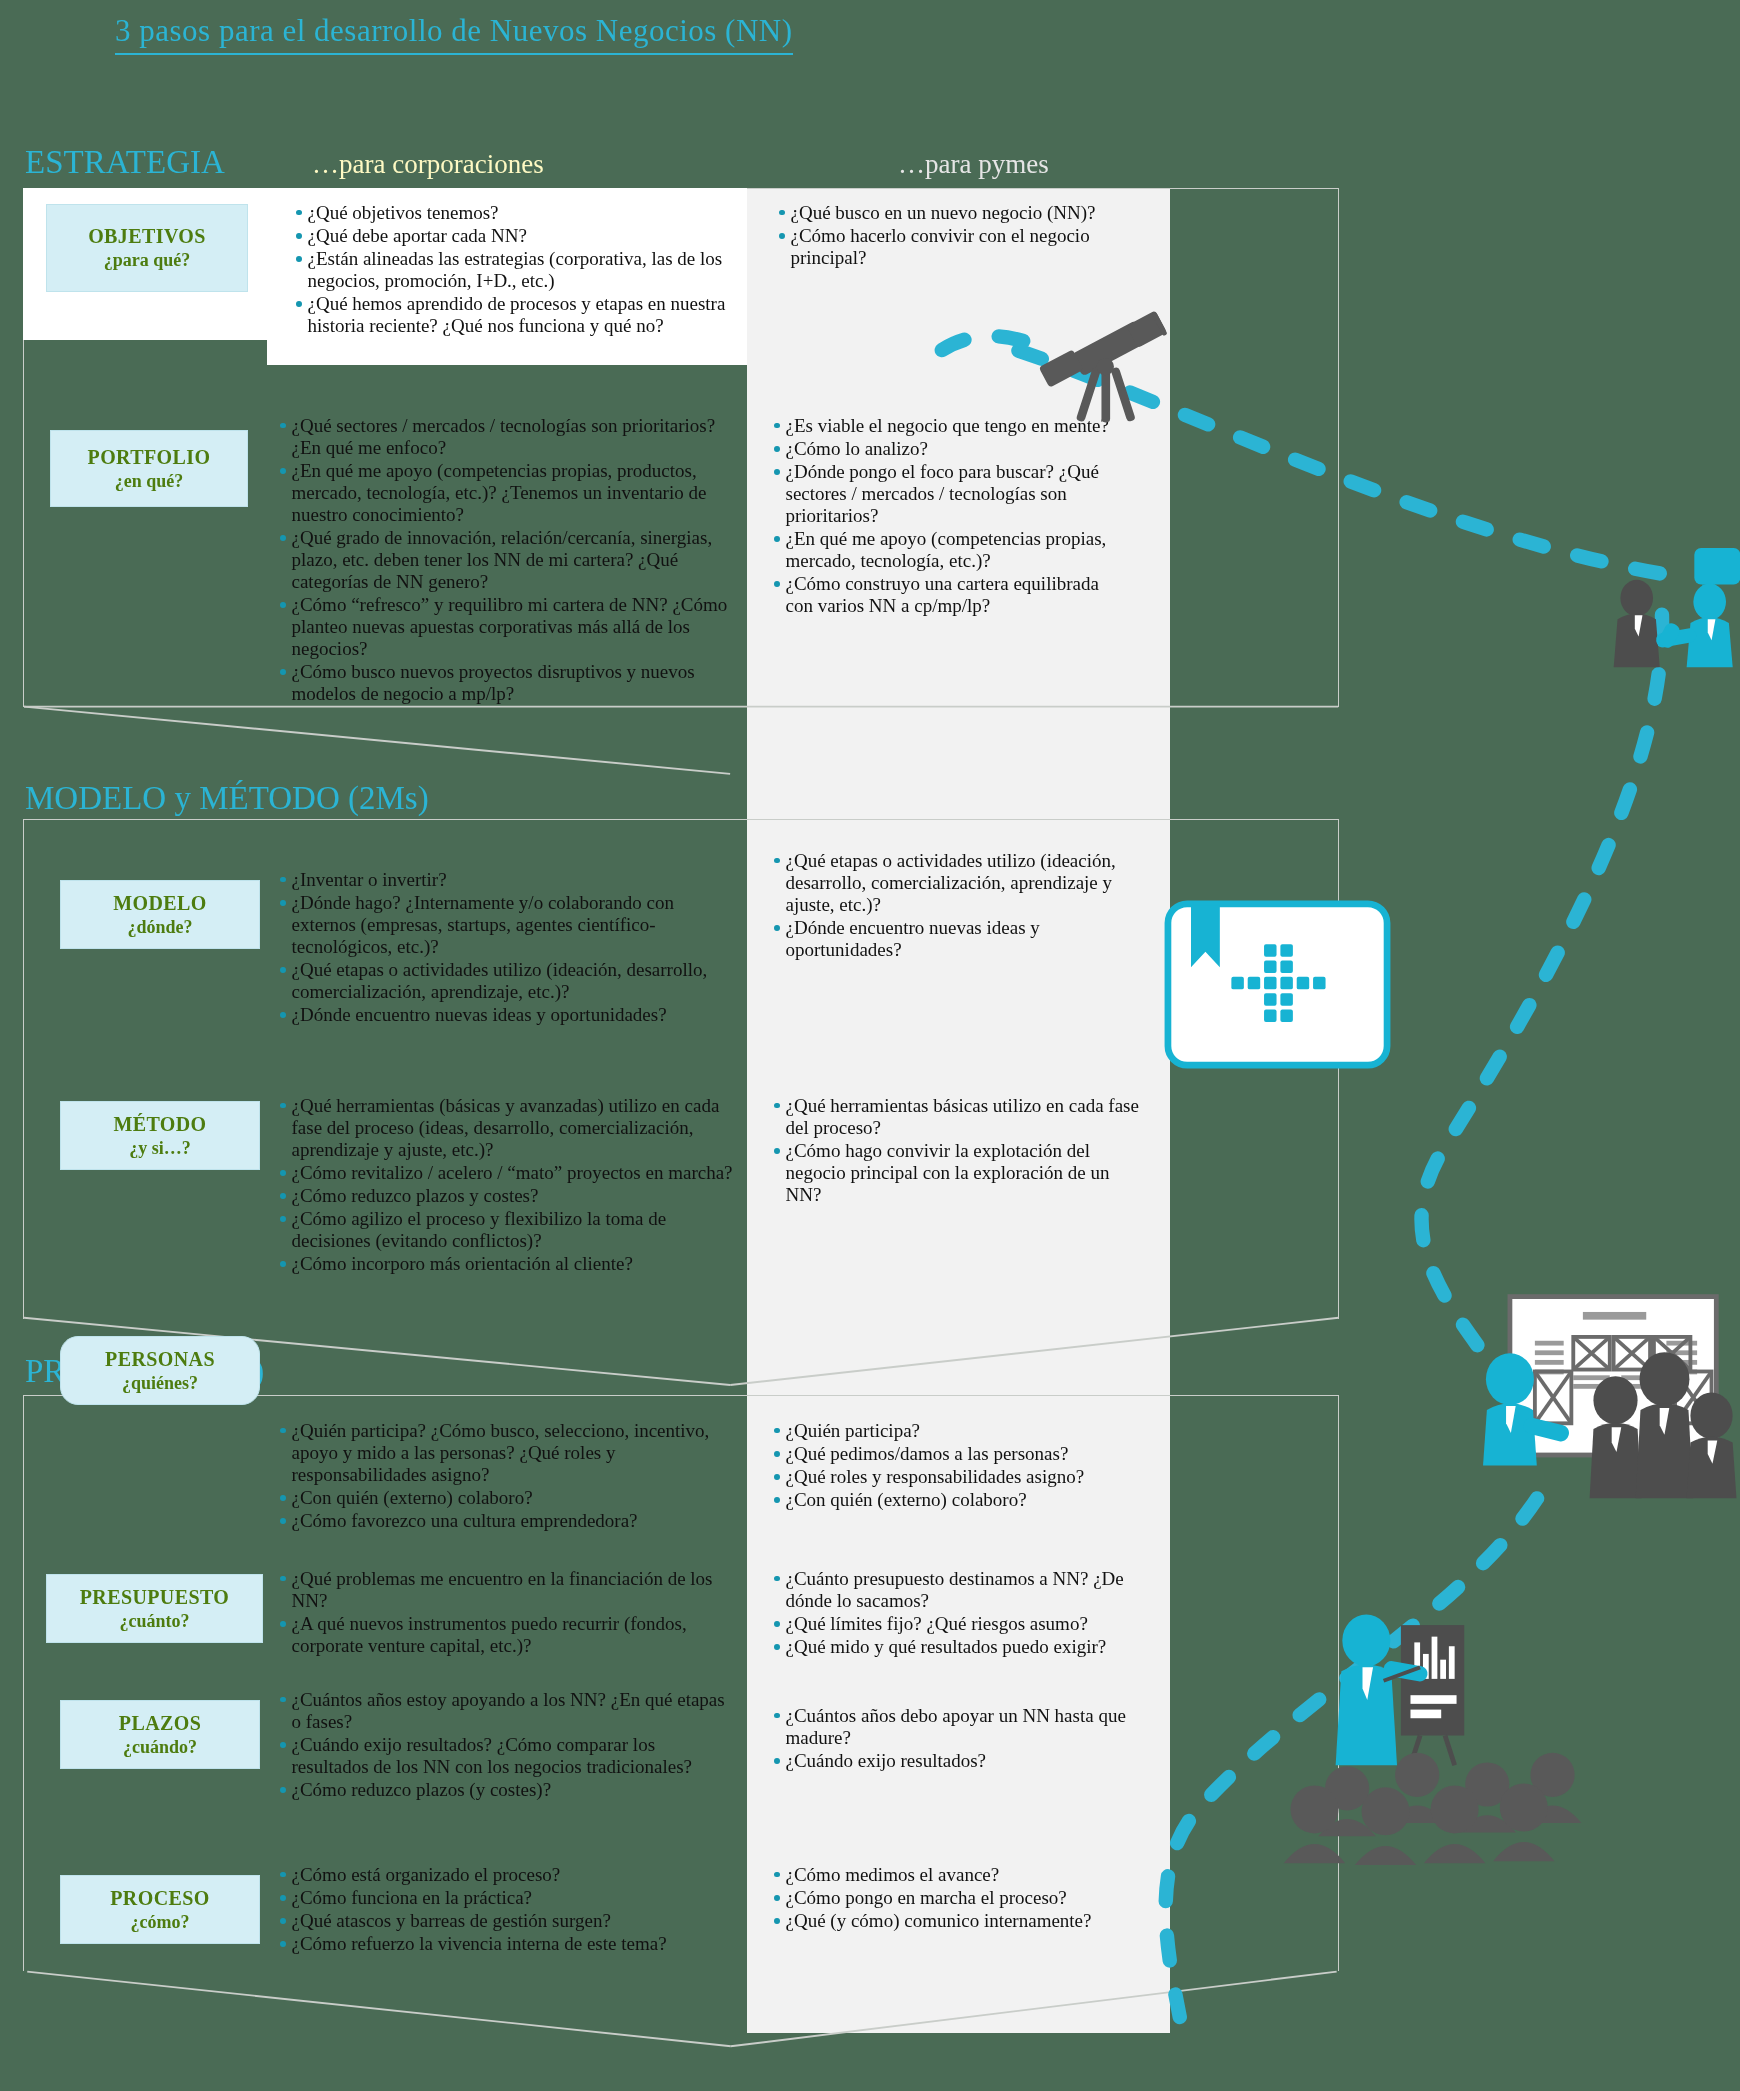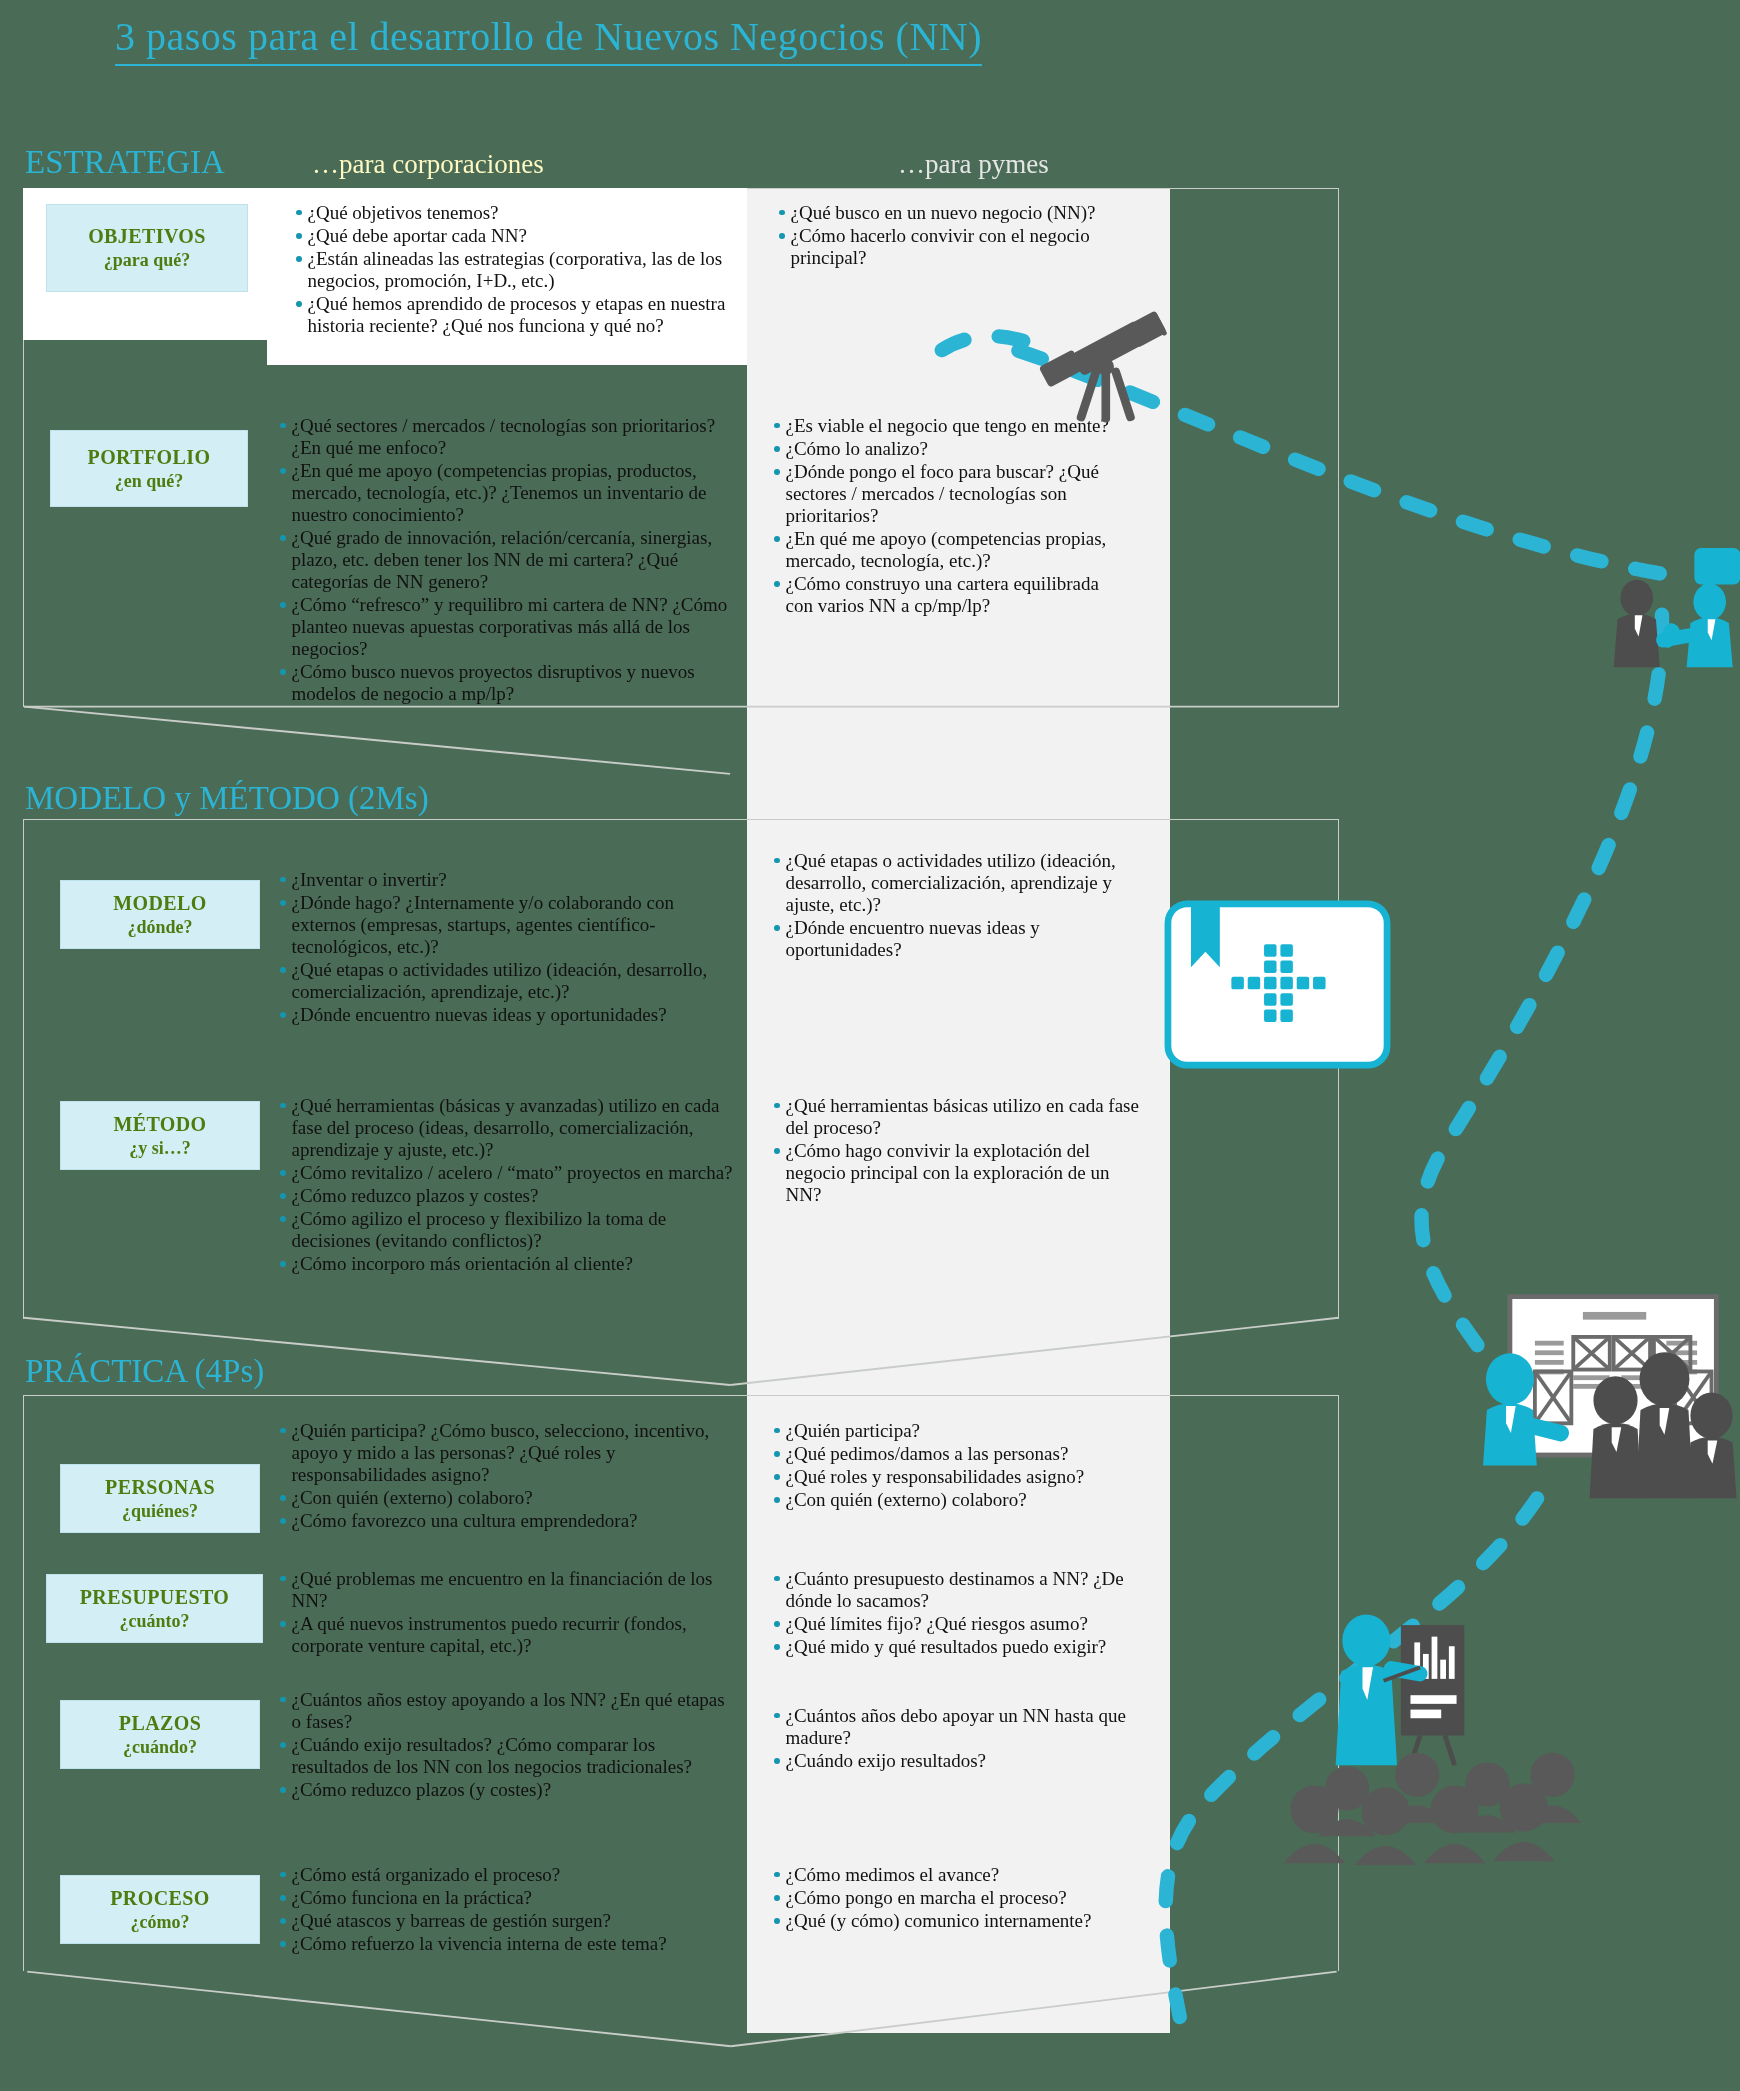--- a/index.html
+++ b/index.html
@@ -8,21 +8,21 @@
     background:#4a6b55;
     font-family:"Liberation Serif", serif;
     position:relative;
     overflow:hidden;
   }
   .canvas{position:absolute;inset:0;}
 
   
   .title{
     position:absolute;left:115px;top:13.4px;
-    font-size:40px;color:#2bb4d4;
+    font-size:31px;color:#2bb4d4;
     letter-spacing:0.5px;
     border-bottom:2.9px solid #2bb4d4;
     padding-bottom:3.8px;
     white-space:nowrap;
   }
 
   
   .sec-head{
     position:absolute;
     font-size:33px;color:#2bb4d4;
@@ -201,21 +201,21 @@
     <li>¿Cómo agilizo el proceso y flexibilizo la toma de decisiones (evitando conflictos)?</li>
     <li>¿Cómo incorporo más orientación al cliente?</li>
   </ul>
   <ul class="blist" style="left:773px;top:1095px;width:375px;">
     <li>¿Qué herramientas básicas utilizo en cada fase del proceso?</li>
     <li>¿Cómo hago convivir la explotación del negocio principal con la exploración de un NN?</li>
   </ul>
 
   <div class="sec-head" style="left:25px;top:1353px;">PRÁCTICA (4Ps)</div>
 
-  <div class="chip" style="left:60px;top:1464px;width:200px;height:69px;">
+  <div class="chip" style="left:60px;top:1336px;width:200px;height:69px;border-radius:18px;">
     <span class="t1">PERSONAS</span>
     <span class="t2">¿quiénes?</span>
   </div>
   <ul class="blist" style="left:279px;top:1420px;width:452px;">
     <li>¿Quién participa? ¿Cómo busco, selecciono, incentivo, apoyo y mido a las personas? ¿Qué roles y responsabilidades asigno?</li>
     <li>¿Con quién (externo) colaboro?</li>
     <li>¿Cómo favorezco una cultura emprendedora?</li>
   </ul>
   <ul class="blist" style="left:773px;top:1420px;width:384px;">
     <li>¿Quién participa?</li>

